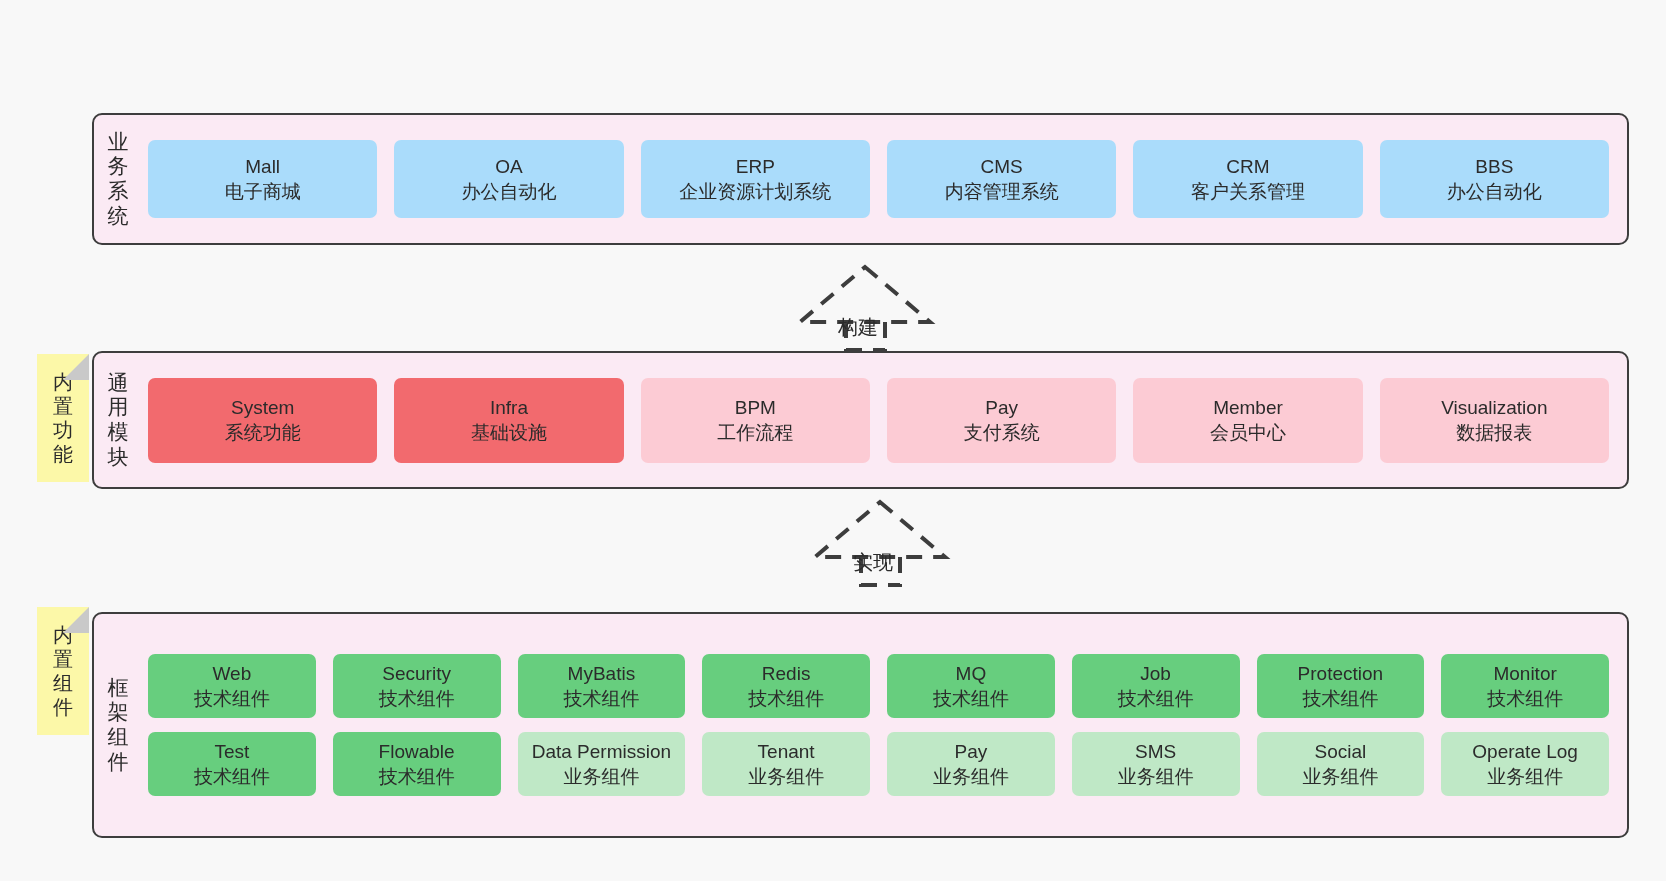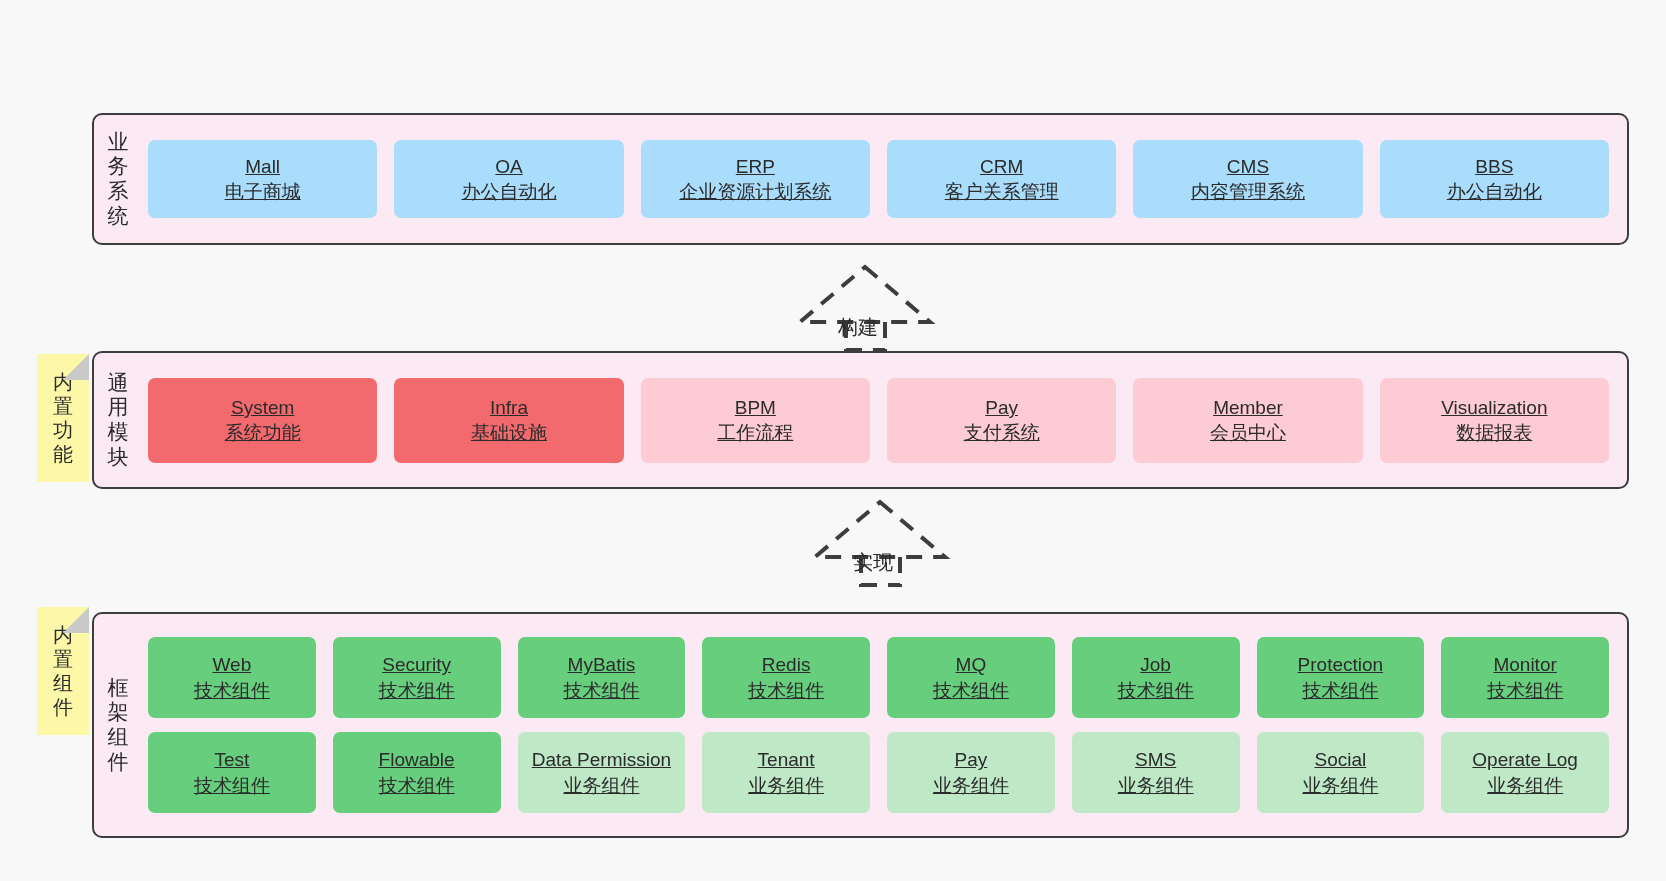--- a/index.html
+++ b/index.html
@@ -65,28 +65,27 @@
     flex-direction: column;
     align-items: center;
     justify-content: center;
     text-align: center;
     color: #2b2b2b;
     font-size: 19px;
     line-height: 1.32;
     box-sizing: border-box;
     padding: 4px 6px;
     user-select: none;
-    text-decoration: underline;
   }
   .card .en { display: block; }
   .card .cn { display: block; }
 
   .h-biz  { height: 78px; }
   .h-mod  { height: 85px; }
-  .h-comp { height: 81px; }
+  .h-comp { height: 64px; }
 
   .blue       { background: #aadcfb; }
   .red-strong { background: #f26a6e; }
   .pink-soft  { background: #fccbd4; text-align: center; }
   .green-strong { background: #67ce7e; }
   .green-soft   { background: #bfe8c6; }
 
   
   .sticky {
     position: absolute;
@@ -150,26 +149,26 @@
         </div>
         <div class="card blue h-biz">
           <span class="en">OA</span>
           <span class="cn">办公自动化</span>
         </div>
         <div class="card blue h-biz">
           <span class="en">ERP</span>
           <span class="cn">企业资源计划系统</span>
         </div>
         <div class="card blue h-biz">
+          <span class="en">CMS</span>
+          <span class="cn">内容管理系统</span>
+        </div>
+        <div class="card blue h-biz">
           <span class="en">CRM</span>
           <span class="cn">客户关系管理</span>
-        </div>
-        <div class="card blue h-biz">
-          <span class="en">CMS</span>
-          <span class="cn">内容管理系统</span>
         </div>
         <div class="card blue h-biz">
           <span class="en">BBS</span>
           <span class="cn">办公自动化</span>
         </div>
       </div>
     </div>
   </div>
 
   <div class="connector" style="left:790px; top:262px; width:150px; height:90px;">

